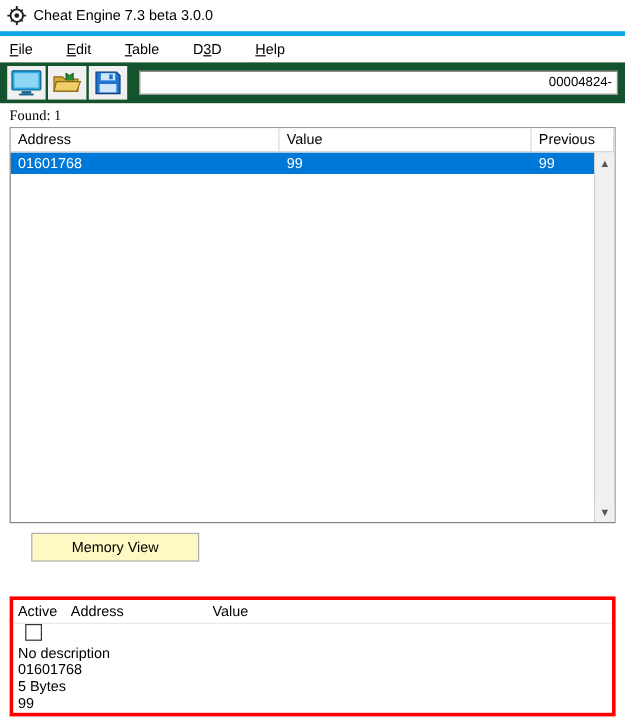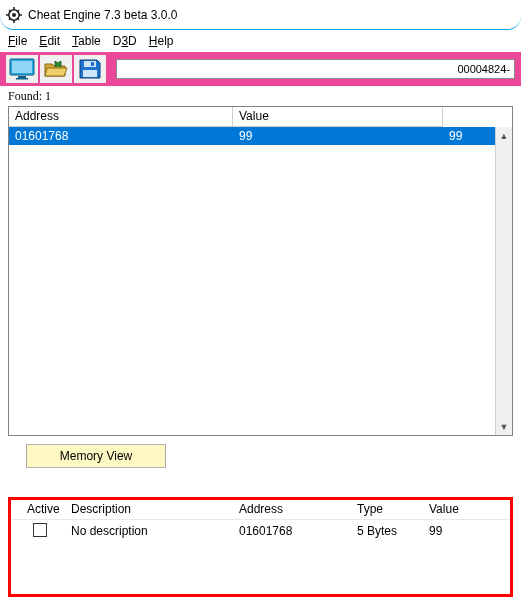--- a/index.html
+++ b/index.html
@@ -10,46 +10,45 @@
     background: #fff;
     color: #000;
     width: 521px;
     height: 605px;
     overflow: hidden;
     position: relative;
   }
   .titlebar {
     height: 30px;
     background: #fff;
-    border-bottom: 1px solid #0ea5e9;
+    border-bottom: 4px solid #0ea5e9;
     display: flex;
     align-items: center;
     padding: 0 6px;
     gap: 6px;
-    border-radius: 14px;
   }
   .titlebar .title-text { font-size: 12px; }
   .app-icon svg { display:block; }
   .menubar {
     height: 22px;
     display: flex;
     align-items: center;
     padding: 0 8px;
-    gap: 12px;
+    gap: 28px;
     font-size: 12px;
   }
   .menubar .mi { cursor: default; }
   .menubar .mi .u { text-decoration: underline; }
   .toolbar {
     height: 34px;
     display: flex;
     align-items: center;
     padding: 2px 6px;
     gap: 2px;
-    background: #ec4899;
+    background: #14532d;
   }
   .tbtn {
     width: 32px; height: 28px;
     border: 1px solid transparent;
     display:flex; align-items:center; justify-content:center;
     background: #f0f0f0;
   }
   .progress-wrap {
     flex: 1;
     height: 20px;
@@ -132,30 +131,31 @@
   }
   .bottom-header {
     display:flex;
     height: 20px;
     border-bottom: 1px solid #e8e8e8;
   }
   .bottom-header .bcol {
     padding: 2px 4px;
     font-size: 12px;
   }
-  .bw-active { width: 44px; margin-left: 12px; }
+  .bw-active { width: 44px; }
   .bw-desc   { width: 168px; }
   .bw-addr   { width: 118px; }
   .bw-type   { width: 72px; }
   .bw-val    { width: 70px; }
   .bottom-row {
     display:flex;
     height: 22px;
-    align-items:center;
-    font-size: 12px;
+    align-items:flex-start;
+    font-size: 12px;
+    flex-direction: column;
   }
   .bottom-row .bcell { padding: 0 4px; }
   .chk {
     width: 14px; height: 14px;
     border: 1px solid #333;
     background:#fff;
     display:inline-block;
     margin-left: 6px;
   }
 </style>
@@ -210,20 +210,21 @@
     <span>00004824-</span>
   </div>
 </div>
 
 <div class="found-label">Found: 1</div>
 
 <div class="results-panel">
   <div class="results-header">
     <div class="col col-addr">Address</div>
     <div class="col col-val">Value</div>
+    <div class="col col-prev">Previous</div>
   </div>
   <div class="results-body">
     <div class="result-row selected">
       <div class="cell col-addr">01601768</div>
       <div class="cell col-val">99</div>
       <div class="cell col-prev">99</div>
     </div>
   </div>
   <div class="scrollbar-v">
     <div class="sb-btn">▲</div>
@@ -231,23 +232,21 @@
   </div>
 </div>
 
 <div class="mid-bar">
   <div class="mem-view-btn">Memory View</div>
 </div>
 
 <div class="bottom-area">
   <div class="bottom-header">
     <div class="bcol bw-active">Active</div>
-    <div class="bcol bw-desc">Description</div>
     <div class="bcol bw-addr">Address</div>
-    <div class="bcol bw-type">Type</div>
     <div class="bcol bw-val">Value</div>
   </div>
   <div class="bottom-row">
     <div class="bcell bw-active">
       <span class="chk"></span>
     </div>
     <div class="bcell bw-desc">No description</div>
     <div class="bcell bw-addr">01601768</div>
     <div class="bcell bw-type">5 Bytes</div>
     <div class="bcell bw-val">99</div>

